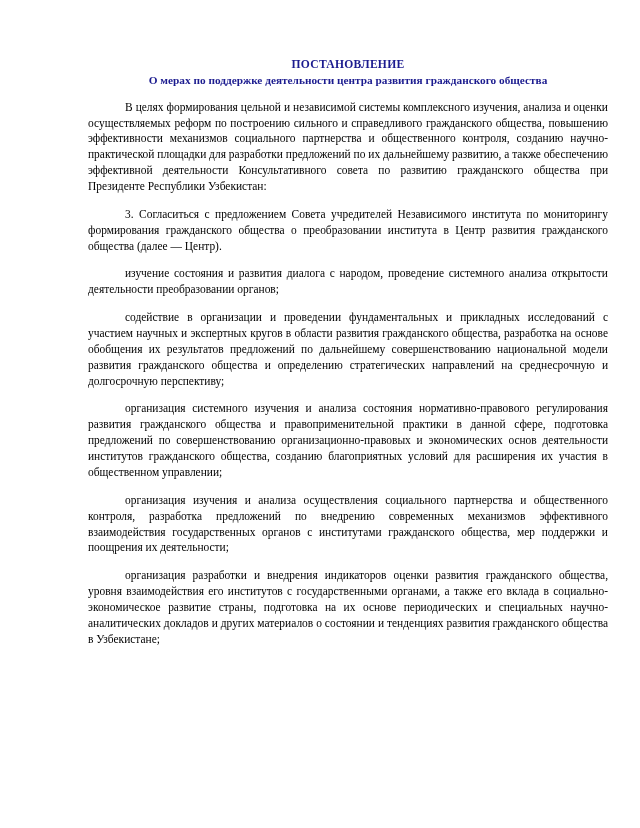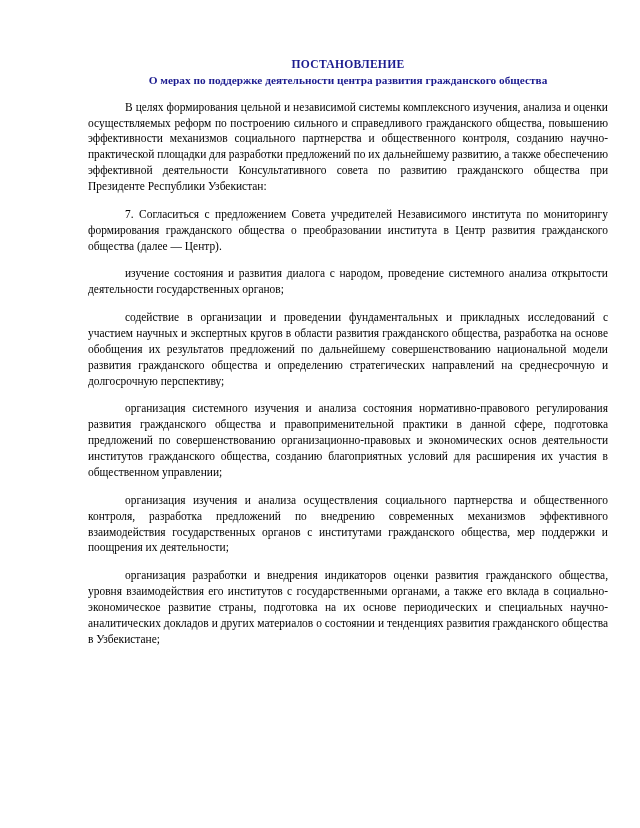--- a/index.html
+++ b/index.html
@@ -71,24 +71,24 @@
 
   <div class="doc-title">
     <span class="title-line l1">ПОСТАНОВЛЕНИЕ</span>
     <span class="title-line l3">О мерах по поддержке деятельности центра развития гражданского общества</span>
   </div>
 
   <div class="body-block">
 
     <p class="para gap">В целях формирования цельной и независимой системы комплексного изучения, анализа и оценки осуществляемых реформ по построению сильного и справедливого гражданского общества, повышению эффективности механизмов социального партнерства и общественного контроля, созданию научно-практической площадки для разработки предложений по их дальнейшему развитию, а также обеспечению эффективной деятельности Консультативного совета по развитию гражданского общества при Президенте Республики Узбекистан:</p>
 
-    <p class="para gap">7. Согласиться с предложением Совета учредителей Независимого института по мониторингу формирования гражданского общества о преобразовании института в Центр развития гражданского общества (далее — Центр).</p>
+    <p class="para gap">3. Согласиться с предложением Совета учредителей Независимого института по мониторингу формирования гражданского общества о преобразовании института в Центр развития гражданского общества (далее — Центр).</p>
 
 
-    <p class="para gap">изучение состояния и развития диалога с народом, проведение системного анализа открытости деятельности государственных органов;</p>
+    <p class="para gap">изучение состояния и развития диалога с народом, проведение системного анализа открытости деятельности преобразовании органов;</p>
 
     <p class="para gap">содействие в организации и проведении фундаментальных и прикладных исследований с участием научных и экспертных кругов в области развития гражданского общества, разработка на основе обобщения их результатов предложений по дальнейшему совершенствованию национальной модели развития гражданского общества и определению стратегических направлений на среднесрочную и долгосрочную перспективу;</p>
 
     <p class="para gap">организация системного изучения и анализа состояния нормативно-правового регулирования развития гражданского общества и правоприменительной практики в данной сфере, подготовка предложений по совершенствованию организационно-правовых и экономических основ деятельности институтов гражданского общества, созданию благоприятных условий для расширения их участия в общественном управлении;</p>
 
     <p class="para gap">организация изучения и анализа осуществления социального партнерства и общественного контроля, разработка предложений по внедрению современных механизмов эффективного взаимодействия государственных органов с институтами гражданского общества, мер поддержки и поощрения их деятельности;</p>
 
     <p class="para gap">организация разработки и внедрения индикаторов оценки развития гражданского общества, уровня взаимодействия его институтов с государственными органами, а также его вклада в социально-экономическое развитие страны, подготовка на их основе периодических и специальных научно-аналитических докладов и других материалов о состоянии и тенденциях развития гражданского общества в Узбекистане;</p>
 
   </div>

